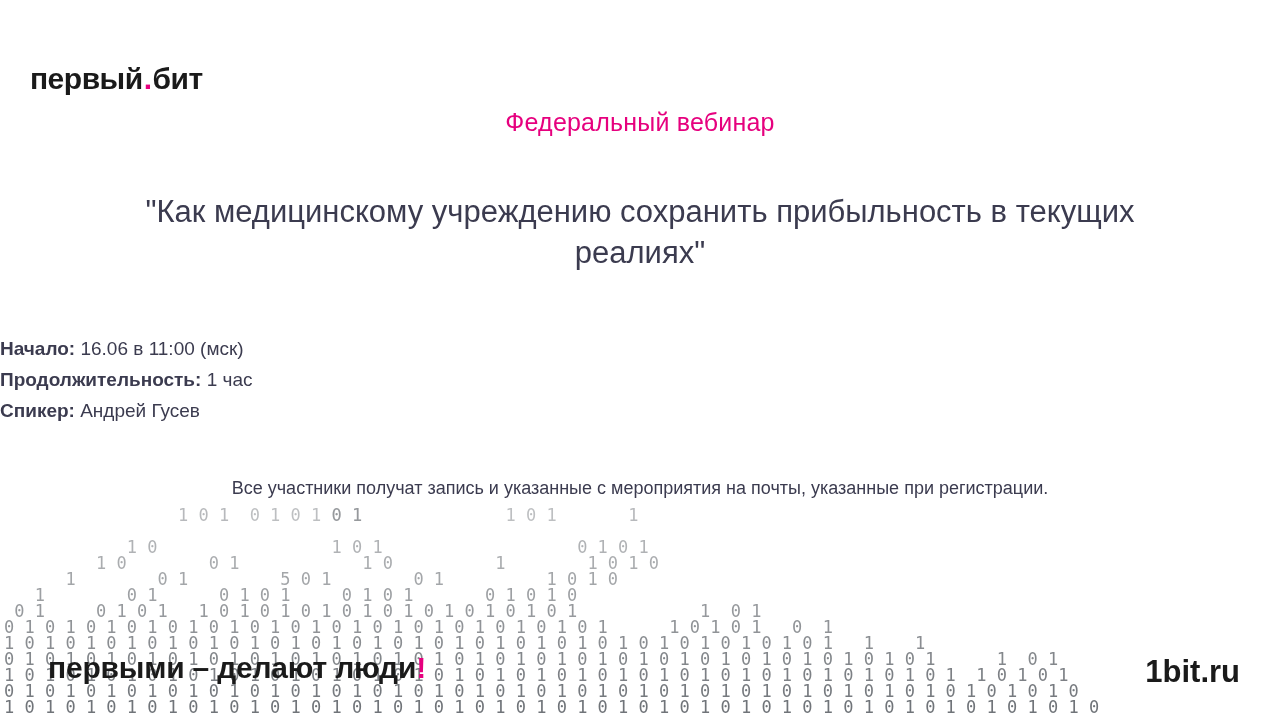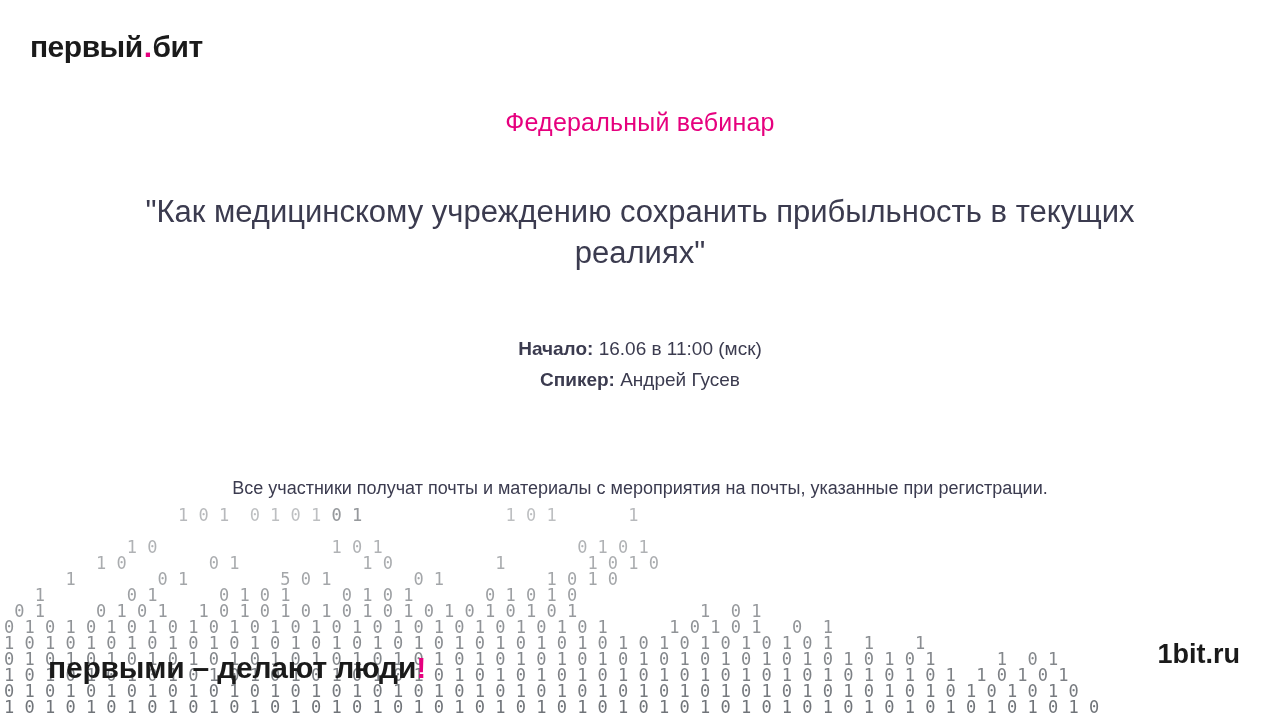--- a/index.html
+++ b/index.html
@@ -29,21 +29,21 @@
     letter-spacing: -0.5px;
     color: #1a1a1a;
     font-family: "Liberation Sans", sans-serif;
   }
   .logo .logo-dot {
     color: #e6007e;
     font-size: 30px;
     line-height: 1;
     margin: 0 1px;
   }
-  .logo .logo-second { color: #1a1a1a; }
+  .logo .logo-second { color: #1a1a1a; margin-top: 32px; }
 
   
   .webinar-kicker {
     position: absolute;
     top: 108px;
     left: 0;
     width: 1280px;
     text-align: center;
     color: #e6007e;
     font-size: 25px;
@@ -61,21 +61,21 @@
     line-height: 1.32;
     font-weight: normal;
   }
 
   
   .details {
     position: absolute;
     top: 334px;
     left: 0;
     width: 1280px;
-    text-align: center;
+    text-align: left;
     color: #3b3b4f;
     font-size: 19px;
     line-height: 1.62;
   }
   .details .row { white-space: nowrap; }
   .details .lbl { font-weight: bold; }
 
   
   .note {
     position: absolute;
@@ -115,22 +115,22 @@
     font-weight: bold;
     color: #1a1a1a;
     letter-spacing: -0.2px;
   }
   .slogan .excl { color: #e6007e; }
 
   
   .site {
     position: absolute;
     right: 40px;
-    bottom: 50px;
-    font-size: 27px;
+    bottom: 30px;
+    font-size: 31px;
     font-weight: bold;
     color: #1a1a1a;
   }
 </style>
 </head>
 <body>
 
 <div class="slide">
 
   <div class="logo">
@@ -141,25 +141,28 @@
 
   <div class="webinar-kicker">Федеральный вебинар</div>
 
   <div class="webinar-title">"Как медицинскому учреждению сохранить прибыльность в текущих реалиях"</div>
 
   <div class="details">
     <div class="row">
       <span class="lbl">Начало:</span><span> 16.06 в 11:00 (мск)</span>
     </div>
     <div class="row">
+      <span class="lbl">Продолжительность:</span><span> 1 час</span>
+    </div>
+    <div class="row">
       <span class="lbl">Спикер:</span><span> Андрей Гусев</span>
     </div>
   </div>
 
-  <div class="note">Все участники получат почты и материалы с мероприятия на почты, указанные при регистрации.</div>
+  <div class="note">Все участники получат запись и указанные с мероприятия на почты, указанные при регистрации.</div>
 
   <div class="binary-art">
       <div class="digit" style="left: 4px; top: 5px; opacity: 0.45;">                        0 1 0 1 0 1              1 0 1</div>
       <div class="digit" style="left: 4px; top: 5px; opacity: 0.495;">                 1 0 1          0 1                          1</div>
       <div class="digit" style="left: 4px; top: 37px; opacity: 0.54;">            1 0                 1 0 1                   0 1 0 1</div>
       <div class="digit" style="left: 4px; top: 53px; opacity: 0.585;">         1 0        0 1            1 0          1        1 0 1 0</div>
       <div class="digit" style="left: 4px; top: 69px; opacity: 0.63;">      1        0 1         5 0 1        0 1          1 0 1 0</div>
       <div class="digit" style="left: 4px; top: 85px; opacity: 0.675;">   1        0 1      0 1 0 1     0 1 0 1       0 1 0 1 0</div>
       <div class="digit" style="left: 4px; top: 101px; opacity: 0.72;"> 0 1     0 1 0 1   1 0 1 0 1 0 1 0 1 0 1 0 1 0 1 0 1 0 1            1  0 1</div>
       <div class="digit" style="left: 4px; top: 117px; opacity: 0.765;">0 1 0 1 0 1 0 1 0 1 0 1 0 1 0 1 0 1 0 1 0 1 0 1 0 1 0 1 0 1      1 0 1 0 1   0  1</div>

